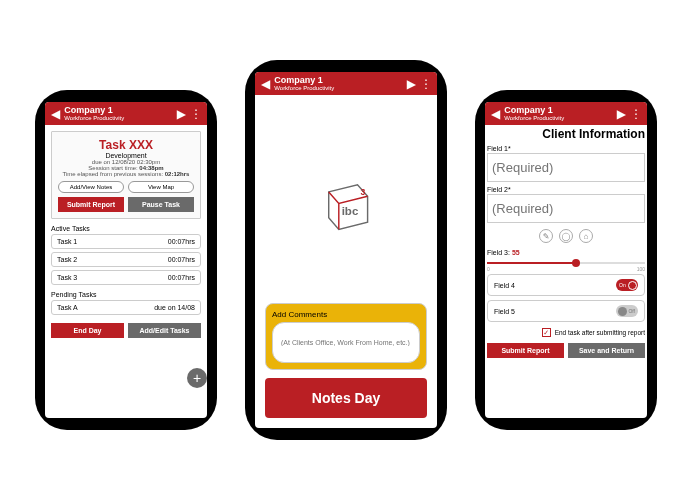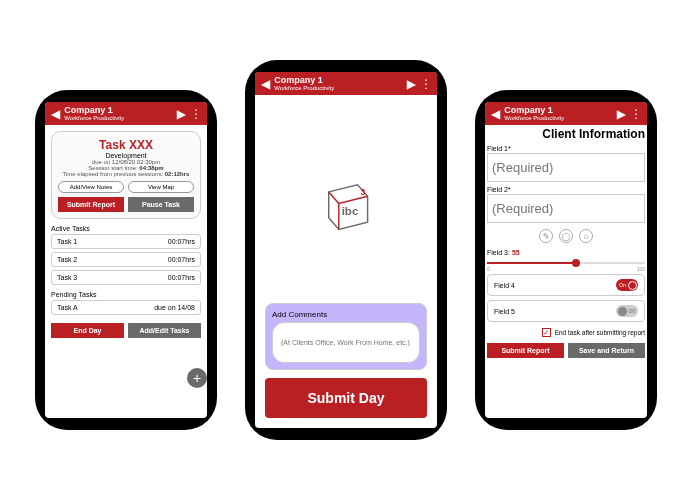--- a/index.html
+++ b/index.html
@@ -14,38 +14,38 @@
   .header { background: #ba1f24; color: #fff; display: flex; align-items: center; padding: 4px 6px; gap: 4px; }
   .header .arrow { font-size: 12px; cursor: pointer; }
   .header .title-block { flex: 1; text-align: left; }
   .header .title { font-weight: bold; font-size: 9px; line-height: 1; }
   .header .subtitle { font-size: 6px; line-height: 1; }
   .header .kebab { font-size: 12px; line-height: 0.5; letter-spacing: -1px; }
 
   .content { flex: 1; padding: 6px; font-size: 7px; overflow: hidden; position: relative; }
 
   
-  .task-card { border: 1px solid #ccc; border-radius: 10px; padding: 6px; background: #fafafa; }
+  .task-card { border: 1px solid #ccc; border-radius: 1px; padding: 6px; background: #fafafa; }
   .task-card .tname { color: #ba1f24; font-weight: bold; font-size: 12px; text-align: center; }
   .task-card .tsub { text-align: center; font-size: 7px; }
   .task-card .tline { text-align: center; font-size: 6px; color: #555; }
   .tline .bold { font-weight: bold; color: #333; }
   .pill-row { display: flex; gap: 4px; margin-top: 4px; }
   .pill { flex: 1; border: 1px solid #999; border-radius: 10px; text-align: center; font-size: 6px; padding: 2px 0; background: #fff; cursor: pointer; }
   .btn-row { display: flex; gap: 4px; margin-top: 4px; }
   .btn { flex: 1; color: #fff; text-align: center; font-size: 7px; padding: 4px 0; cursor: pointer; font-weight: bold; }
   .btn.red { background: #ba1f24; }
   .btn.gray { background: #6a6a6a; }
   .section-label { font-size: 7px; margin: 6px 0 2px 0; }
   .task-row { border: 1px solid #ccc; border-radius: 3px; padding: 3px 5px; display: flex; justify-content: space-between; font-size: 7px; margin-bottom: 3px; background: #fff; }
   .fab { position: absolute; right: 0px; bottom: 30px; width: 20px; height: 20px; border-radius: 50%; background: #6a6a6a; color: #fff; font-size: 14px; display: flex; align-items: center; justify-content: center; cursor: pointer; }
 
   
   .logo-area { flex: 1; display: flex; align-items: center; justify-content: center; }
-  .comments-box { border: 1px solid #ccc; border-radius: 8px; padding: 6px; margin: 0 4px; background: #c4b5fd; }
+  .comments-box { border: 1px solid #ccc; border-radius: 8px; padding: 6px; margin: 0 4px; background: #eab308; }
   .comments-box .lbl { font-size: 8px; margin-bottom: 3px; }
   .comments-box input { width: 100%; border: 1px solid #ccc; border-radius: 12px; padding: 16px 8px; font-size: 7px; color: #999; background: #fff; }
   .start-btn { background: #ba1f24; color: #fff; text-align: center; font-weight: bold; font-size: 14px; padding: 12px 0; margin: 8px 4px 4px 4px; border-radius: 4px; cursor: pointer; }
 
   
   .form { padding: 2px 2px; }
   .form .hdr { font-weight: bold; font-size: 12px; margin-bottom: 4px; text-align: right; }
   .form .flbl { font-size: 7px; margin-top: 4px; }
   .form input.fld { width: 100%; border: 1px solid #ccc; padding: 6px 4px; font-size: 13px; color: #999; margin-top: 1px; }
   .icon-row { display: flex; justify-content: center; gap: 6px; margin: 6px 0; }
@@ -148,21 +148,21 @@
             <polyline points="26,36 40,52 80,42" fill="none" stroke="#ba1f24" stroke-width="2"></polyline>
             <line x1="40" y1="52" x2="40" y2="88" stroke="#ba1f24" stroke-width="2"></line>
             <text x="44" y="68" font-size="16" font-weight="bold" fill="#6a6a6a"><tspan>ibc</tspan></text>
             <text x="70" y="40" font-size="12" font-weight="bold" fill="#ba1f24"><tspan>3</tspan></text>
           </svg>
         </div>
         <div class="comments-box">
           <div class="lbl">Add Comments</div>
           <input placeholder="(At Clients Office, Work From Home, etc.)" style="">
         </div>
-        <div class="start-btn">Submit Day</div>
+        <div class="start-btn">Notes Day</div>
       </div>
     </div>
   </div>
 
   <div class="phone small">
     <div class="screen">
       <div class="header">
         <span class="arrow">◀</span>
         <div class="title-block">
           <div class="title">Company 1</div>

